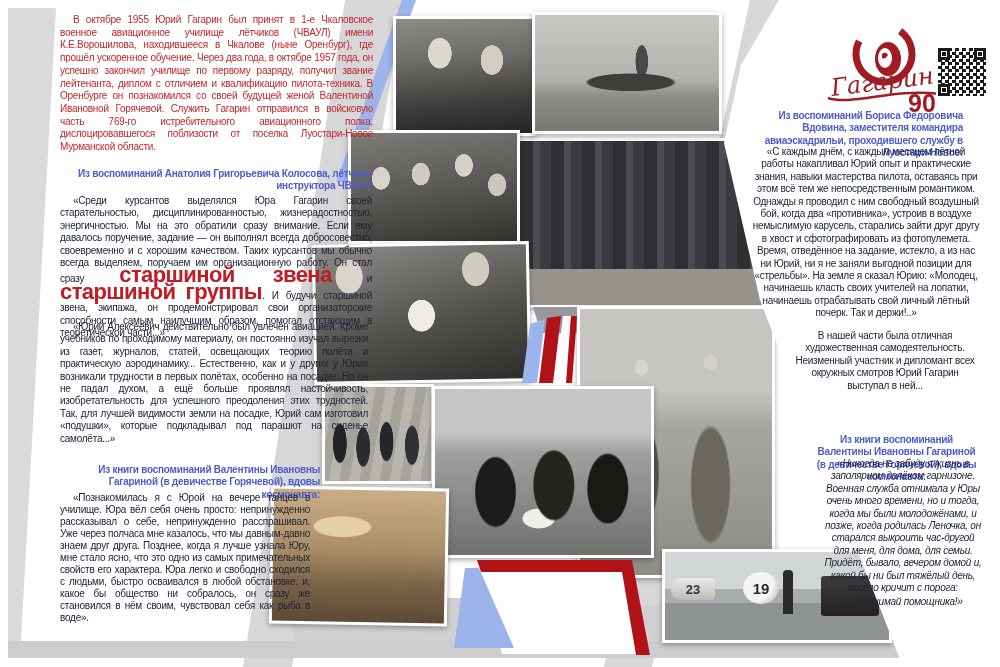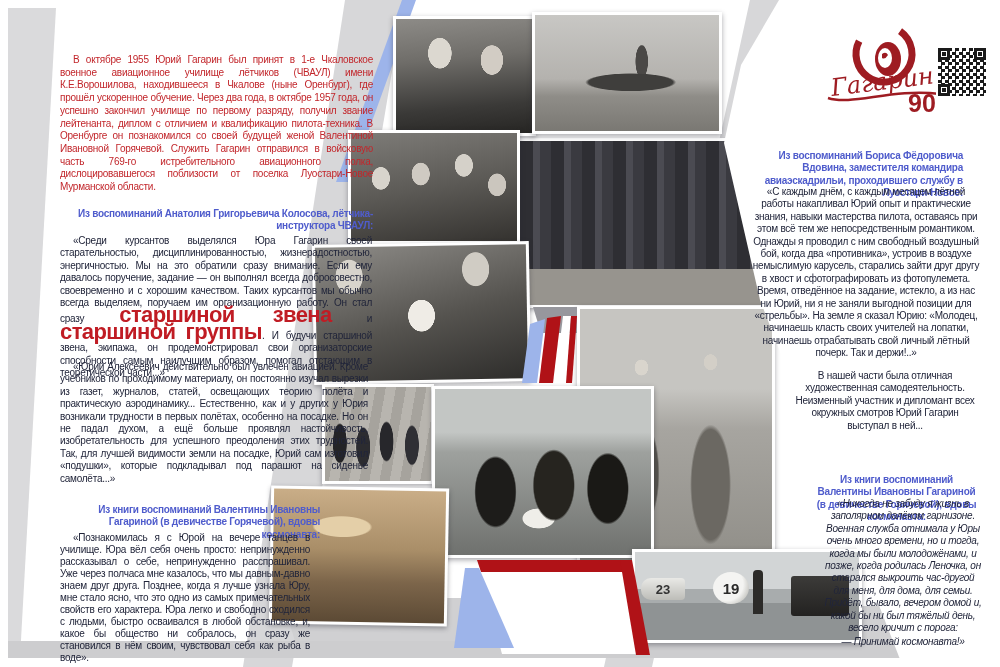--- a/index.html
+++ b/index.html
@@ -60,21 +60,21 @@
   .jet-nose{position:absolute;left:78px;top:20px;width:36px;height:32px;border-radius:50%;
             display:flex;align-items:center;justify-content:center;font-weight:bold;font-size:15px;color:#2a2a2a;
             background:radial-gradient(circle at 38% 38%,#f4f4f2 0 55%,#cfcfcb 75%,#9a9a96);}
   .jet-23{position:absolute;left:6px;top:26px;width:44px;height:22px;border-radius:10px 4px 4px 10px;
           display:flex;align-items:center;justify-content:center;font-weight:bold;font-size:13px;color:#333;
           background:linear-gradient(180deg,#e9e9e6,#bdbdb8);}
   .jet-truck{position:absolute;right:10px;top:24px;width:58px;height:40px;background:linear-gradient(180deg,#3c3b39,#232221);border-radius:3px;}
   .jet-fig{position:absolute;left:118px;top:18px;width:10px;height:44px;background:#2c2b29;border-radius:4px 4px 0 0;}
   
   .tb{position:absolute;z-index:6;font-size:10px;line-height:12.4px;letter-spacing:-0.25px;
-      color:#21253a;text-align:justify;margin-top:40px;}
+      color:#21253a;text-align:justify;}
   .tb p{margin:0;text-indent:13px;}
   .red{color:#c2262b;}
   .bluehead{color:#4f5ccc;font-weight:bold;text-align:right;}
   .bluehead p{text-indent:0;}
   .emph{color:#c01c24;font-weight:bold;font-size:22px;letter-spacing:-0.6px;}
   .rcol{text-align:center;}
   .rcol p{text-indent:0;}
   .rcol p + p{margin-top:2px;}
   
   .logo{position:absolute;left:822px;top:14px;width:125px;height:100px;z-index:6;}
@@ -120,21 +120,21 @@
   <div class="photo" style="left:322px;top:384px;width:106px;height:94px;z-index:3;">
       <div class="ph p-cadets"></div>
     </div>
   <div class="photo" style="left:432px;top:386px;width:216px;height:166px;z-index:3;">
       <div class="ph p-pilots"></div>
     </div>
   <div class="photo" style="left:270px;top:487px;width:172px;height:132px;z-index:3;transform:rotate(1deg);">
       <div class="ph p-seaside"></div>
     </div>
 
-  <div class="photo" style="left:632px;top:549px;width:224px;height:88px;z-index:3;text-align:center;">
+  <div class="photo" style="left:662px;top:549px;width:224px;height:88px;z-index:3;text-align:center;">
     <div class="ph p-jets">
       <div class="jet-23">
           <span>23</span>
         </div>
       <div class="jet-nose">
           <span>19</span>
         </div>
       <div class="jet-fig"></div>
       <div class="jet-truck"></div>
     </div>
@@ -211,16 +211,16 @@
     <p>В нашей части была отличная художественная самодеятельность. Неизменный участник и дипломант всех окружных смотров Юрий Гагарин выступал в ней...</p>
   </div>
 
 
   <div class="tb bluehead rcol" style="left:815px;top:434px;width:163px;text-align:center;">
     <p>Из книги воспоминаний Валентины Ивановны Гагариной (в девичестве Горячевой), вдовы космонавта:</p>
   </div>
 
   <div class="tb rcol" style="left:823px;top:458px;width:160px;font-style:italic;">
     <p>«Никогда не забуду я жизнь в заполярном далёком гарнизоне. Военная служба отнимала у Юры очень много времени, но и тогда, когда мы были молодожёнами, и позже, когда родилась Леночка, он старался выкроить час-другой для меня, для дома, для семьи. Придёт, бывало, вечером домой и, какой бы ни был тяжёлый день, весело кричит с порога:</p>
-    <p>— Принимай космонавта!»</p>
+    <p>— Принимай помощника!»</p>
   </div>
 
 </div>
 
 </body></html>

